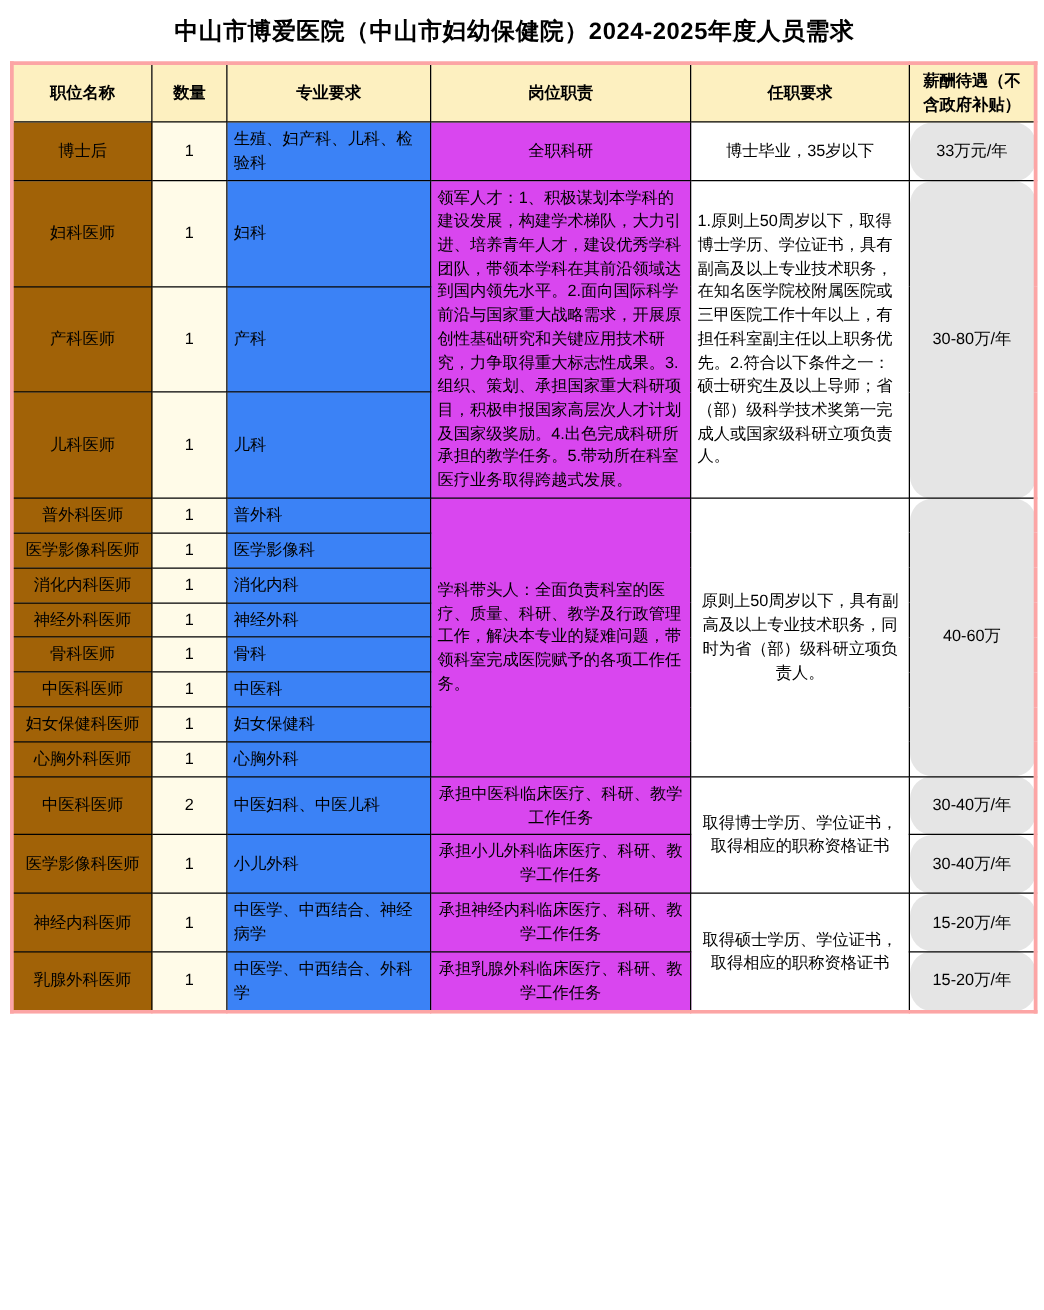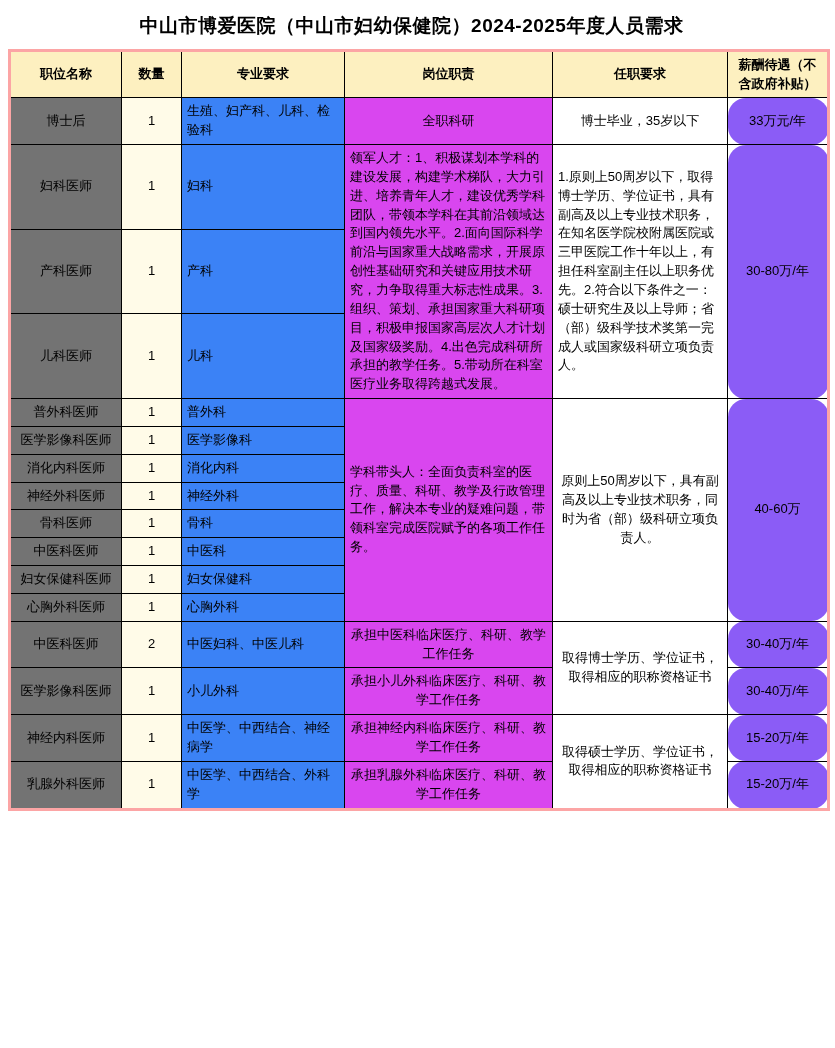--- a/index.html
+++ b/index.html
@@ -41,21 +41,21 @@
   }
   thead th {
     background: #fdf0c0;
     font-weight: bold;
     text-align: center;
     font-size: 14px;
     padding: 10px 4px;
     line-height: 1.35;
   }
   td.c-pos {
-    background: #737373;
+    background: #a16207;
     text-align: center;
   }
   td.c-num {
     background: #fffbe8;
     text-align: center;
   }
   td.c-major {
     background: #3b82f6;
     text-align: left;
   }
@@ -67,21 +67,21 @@
     text-align: center;
   }
   td.c-req {
     background: #ffffff;
     text-align: left;
   }
   td.c-req.center {
     text-align: center;
   }
   td.c-pay {
-    background: #8b5cf6;
+    background: #e5e5e5;
     text-align: center;
     border-radius: 18px;
   }
   .col-pos { width: 112px; }
   .col-num { width: 60px; }
   .col-major { width: 163px; }
   .col-duty { width: 208px; }
   .col-req { width: 175px; }
   .col-pay { width: 101px; }
 </style>

